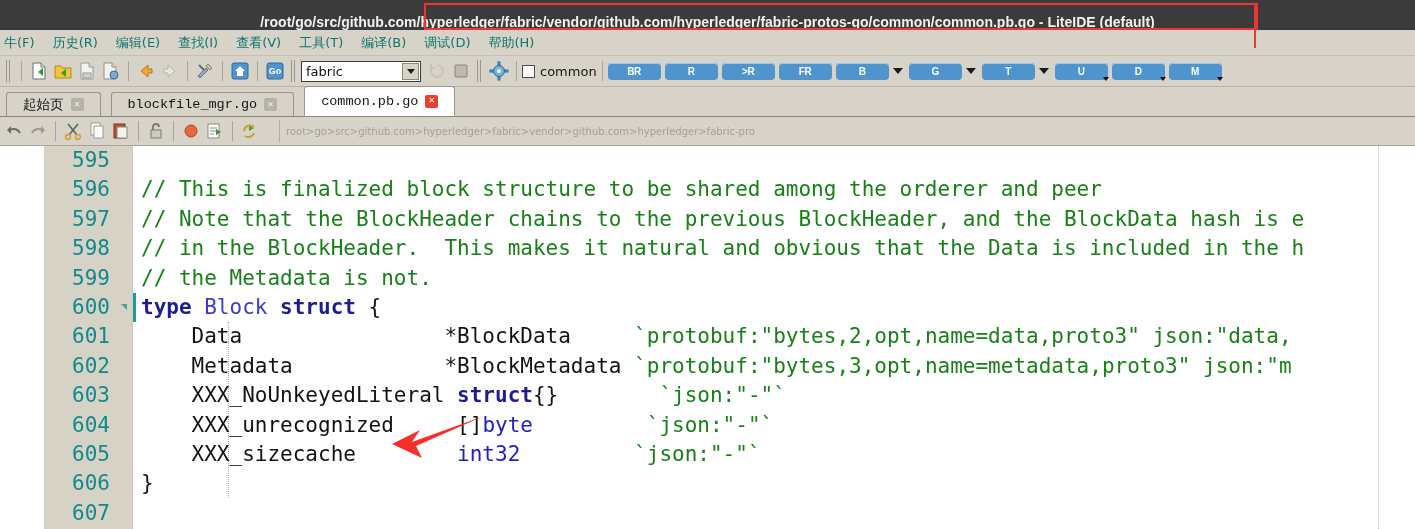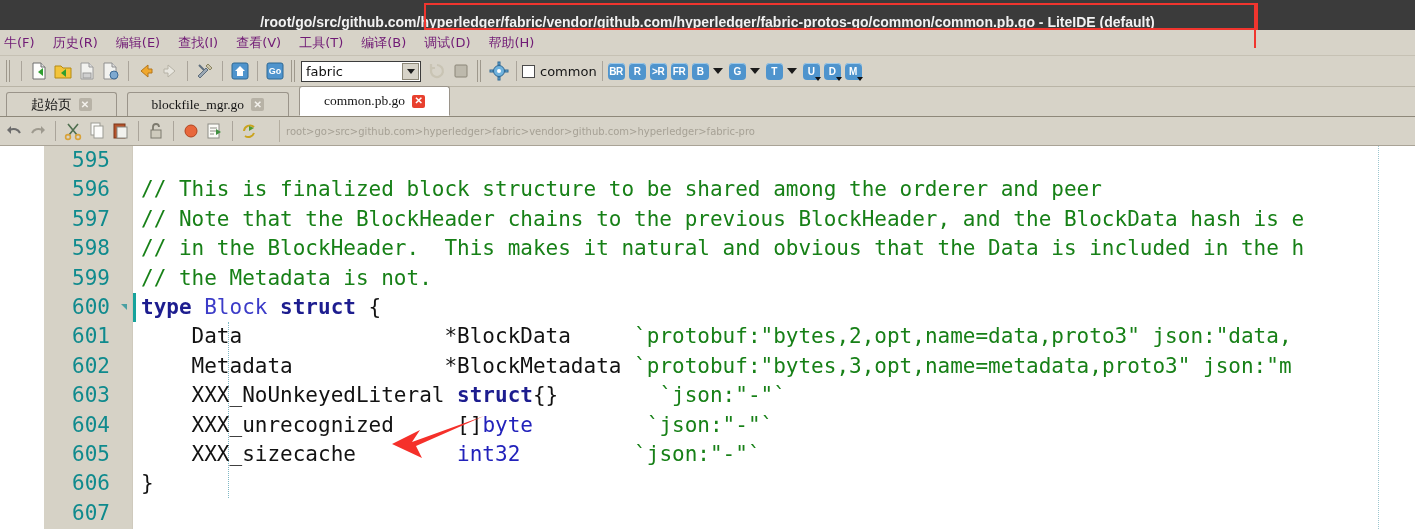--- a/index.html
+++ b/index.html
@@ -28,21 +28,21 @@
     position:absolute;left:1254px;top:3px;width:2px;height:45px;background:#f0352e;
   }
 
   
   .menubar{
     height:25px;flex:0 0 25px;background:#d7d3c8;
     display:flex;align-items:center;padding-left:2px;
     border-bottom:1px solid #c6c1b4;
   }
   .menu-item{
-    font-size:13px;color:#701a75;padding:2px 9px;white-space:nowrap;
+    font-size:13px;color:#0f766e;padding:2px 9px;white-space:nowrap;
     font-family:"DejaVu Sans", sans-serif;
   }
   .menu-item:first-child{padding-left:2px;}
 
   
   .toolbar{
     height:30px;flex:0 0 30px;background:#d7d3c8;
     display:flex;align-items:center;padding:0 2px;
     border-bottom:1px solid #b9b4a6;
   }
@@ -73,21 +73,21 @@
   .chk{
     width:13px;height:13px;flex:0 0 13px;background:#fff;border:1px solid #4b4b4b;
     box-sizing:border-box;
   }
   .chk-label{font-size:13px;color:#151515;margin-left:5px;white-space:nowrap;
     font-family:"DejaVu Sans", sans-serif;}
 
   .dbg-btn{
     height:17px;min-width:17px;border-radius:4px;background:#4f94cd;
     color:#ffffff;font-size:10px;font-weight:bold;display:flex;
-    align-items:center;justify-content:center;padding:0 0;margin-right:4px;
+    align-items:center;justify-content:center;padding:0 18px;margin-right:4px;
     box-shadow:inset 0 1px 0 #9ec9e8;flex:0 0 auto;letter-spacing:-0.3px;
     font-family:"Liberation Sans", sans-serif;
   }
   .dbg-group{display:flex;align-items:center;margin-right:2px;}
   .dbg-caret{
     width:0;height:0;border-left:5px solid transparent;border-right:5px solid transparent;
     border-top:6px solid #1b1b1b;margin-right:6px;flex:0 0 0;
   }
   .dbg-mini{position:relative;}
   .dbg-mini::after{
@@ -95,25 +95,25 @@
     width:0;height:0;border-left:3px solid transparent;border-right:3px solid transparent;
     border-top:4px solid #111;
   }
 
   
   .tabbar{
     height:30px;flex:0 0 30px;background:#d7d3c8;display:flex;align-items:flex-end;
     padding-left:6px;border-bottom:1px solid #8e887a;box-sizing:border-box;
   }
   .tab{
-    height:24px;display:flex;align-items:center;padding:0 24px;margin-right:0px;
+    height:24px;display:flex;align-items:center;padding:0 16px;margin-right:0px;
     font-size:13.5px;color:#151515;background:#d7d3c8;
     border-left:1px solid #9a948a;border-top:1px solid #9a948a;border-right:1px solid #9a948a;
     border-top-left-radius:3px;border-top-right-radius:3px;white-space:nowrap;
-    box-sizing:border-box;font-family:Liberation Serif, serif;
+    box-sizing:border-box;font-family:Liberation Mono, monospace;
   }
   .tab.active{background:#ffffff;border-bottom:1px solid #ffffff;height:30px;}
   .tab-x{
     width:13px;height:13px;margin-left:7px;display:flex;align-items:center;
     justify-content:center;font-size:10px;font-weight:bold;line-height:1;
     background:#b7b2a6;color:#f3f1ec;border-radius:2px;flex:0 0 13px;
   }
   .tab.active .tab-x{background:#e8402e;color:#ffffff;}
   .tab-gap{width:10px;flex:0 0 10px;}
 

